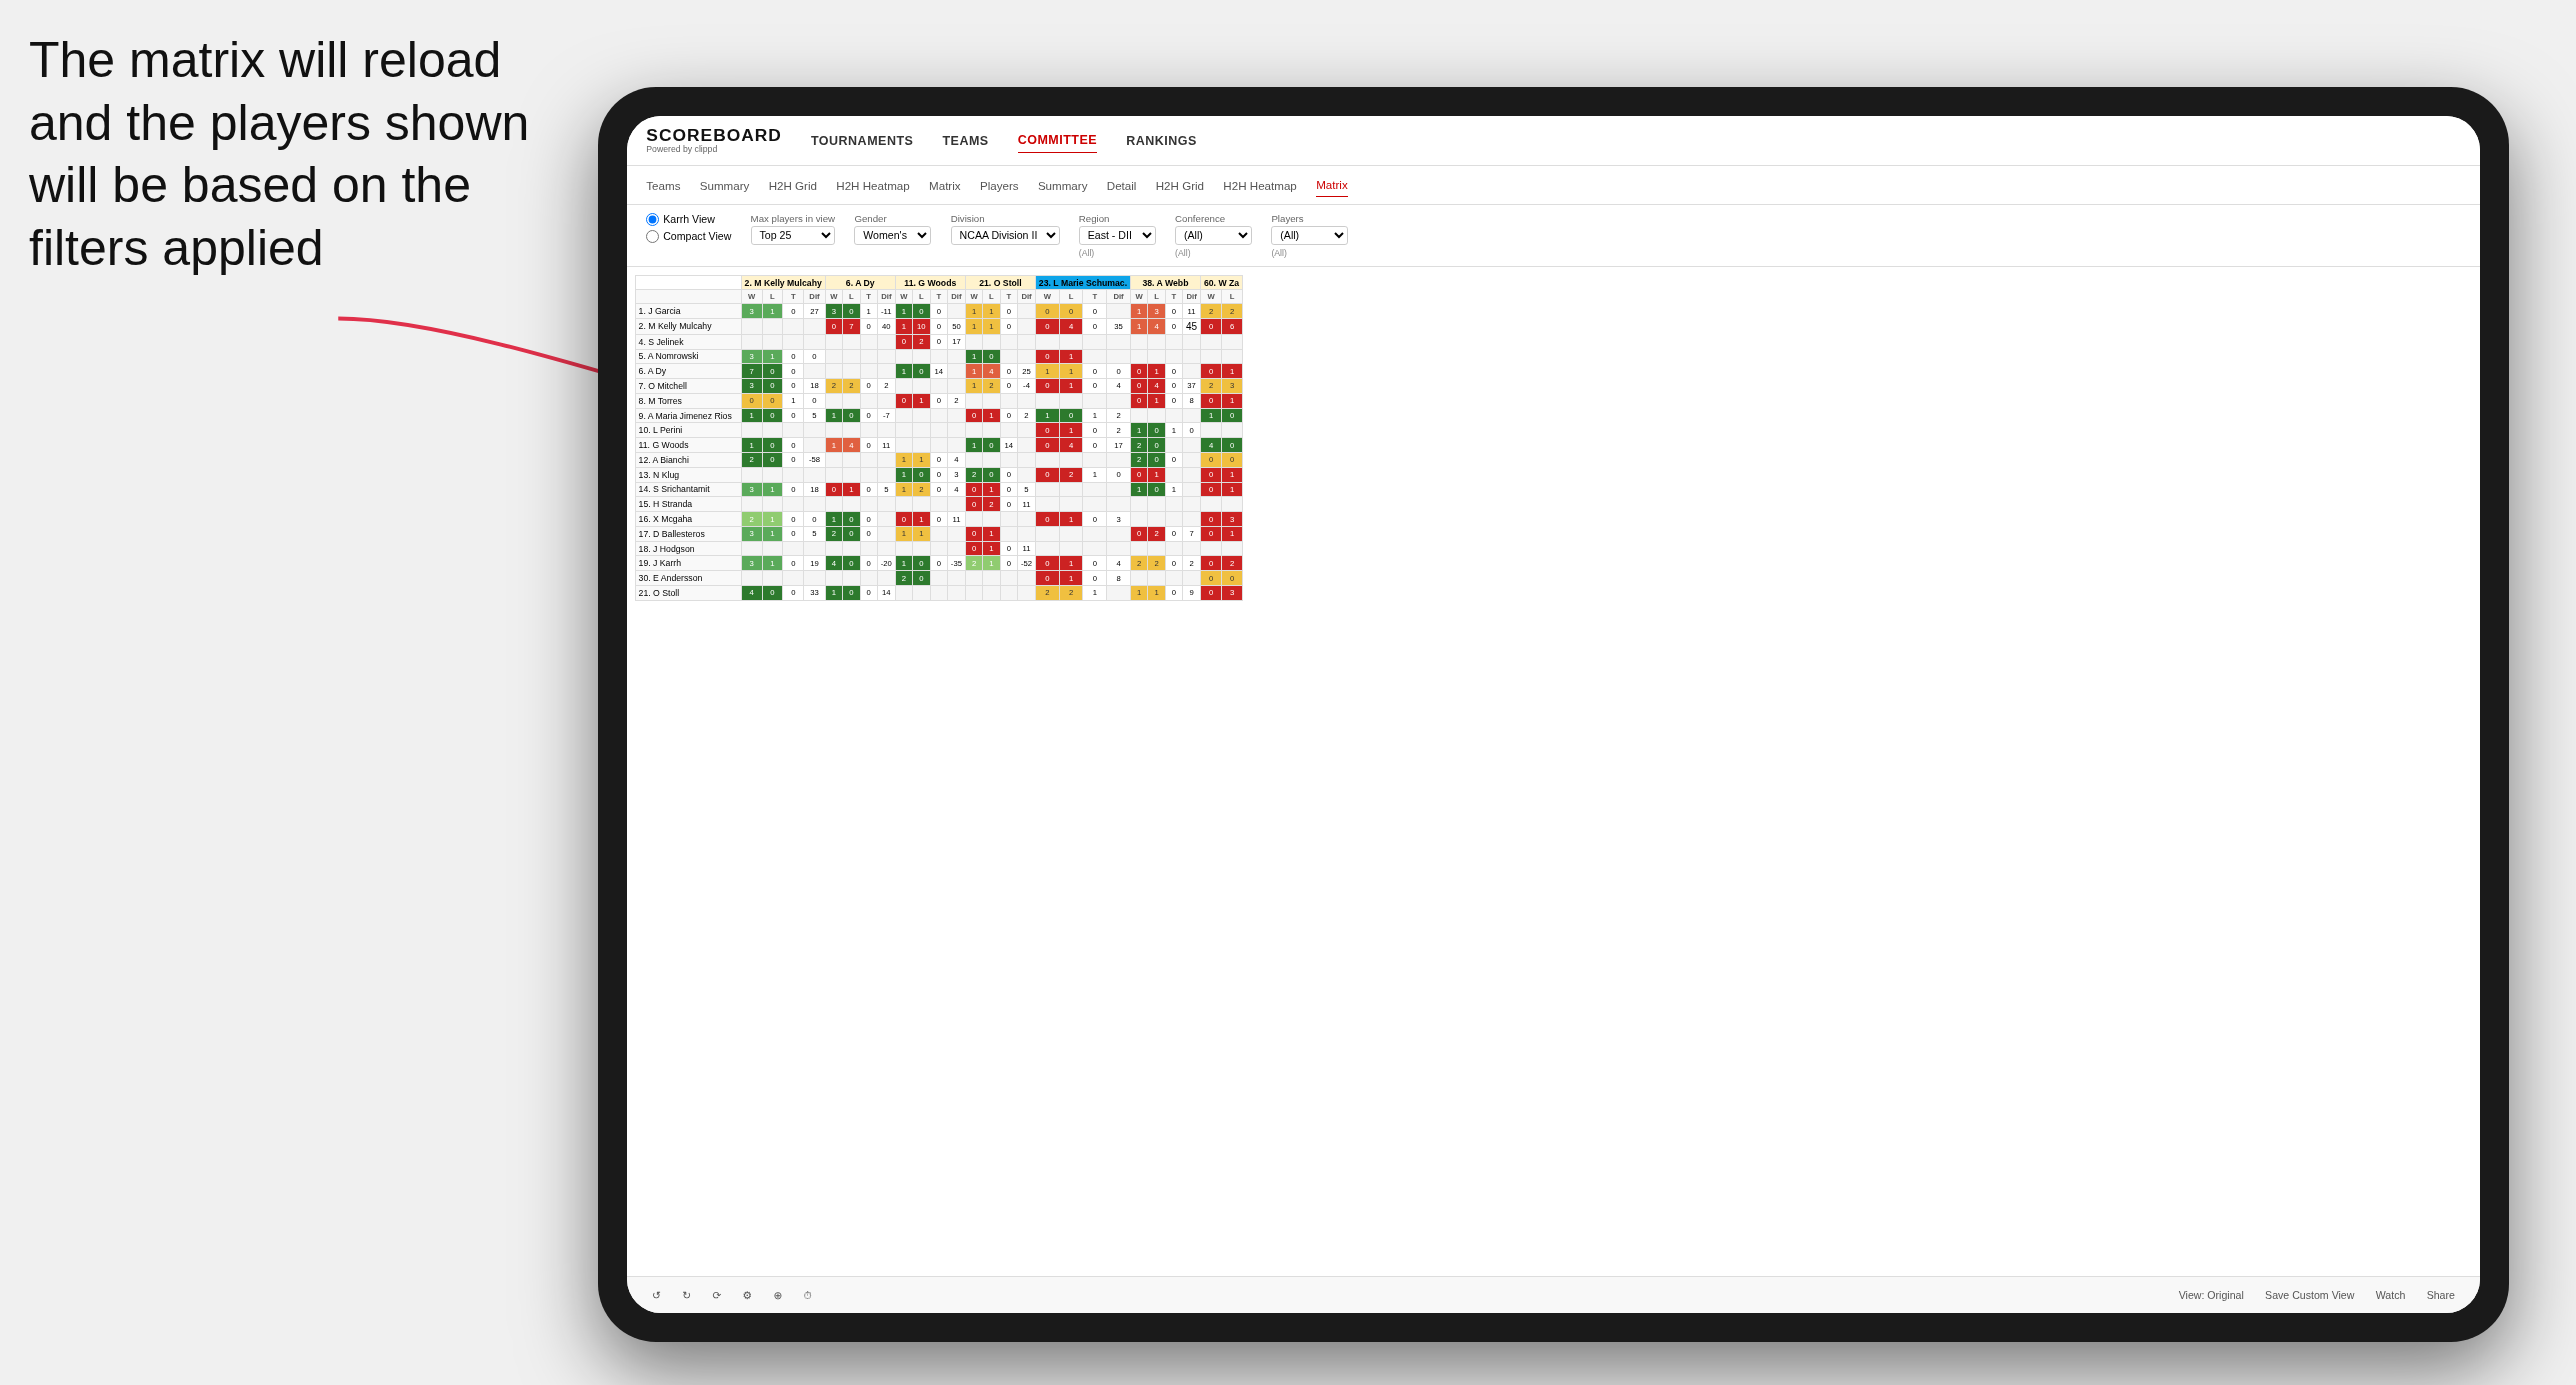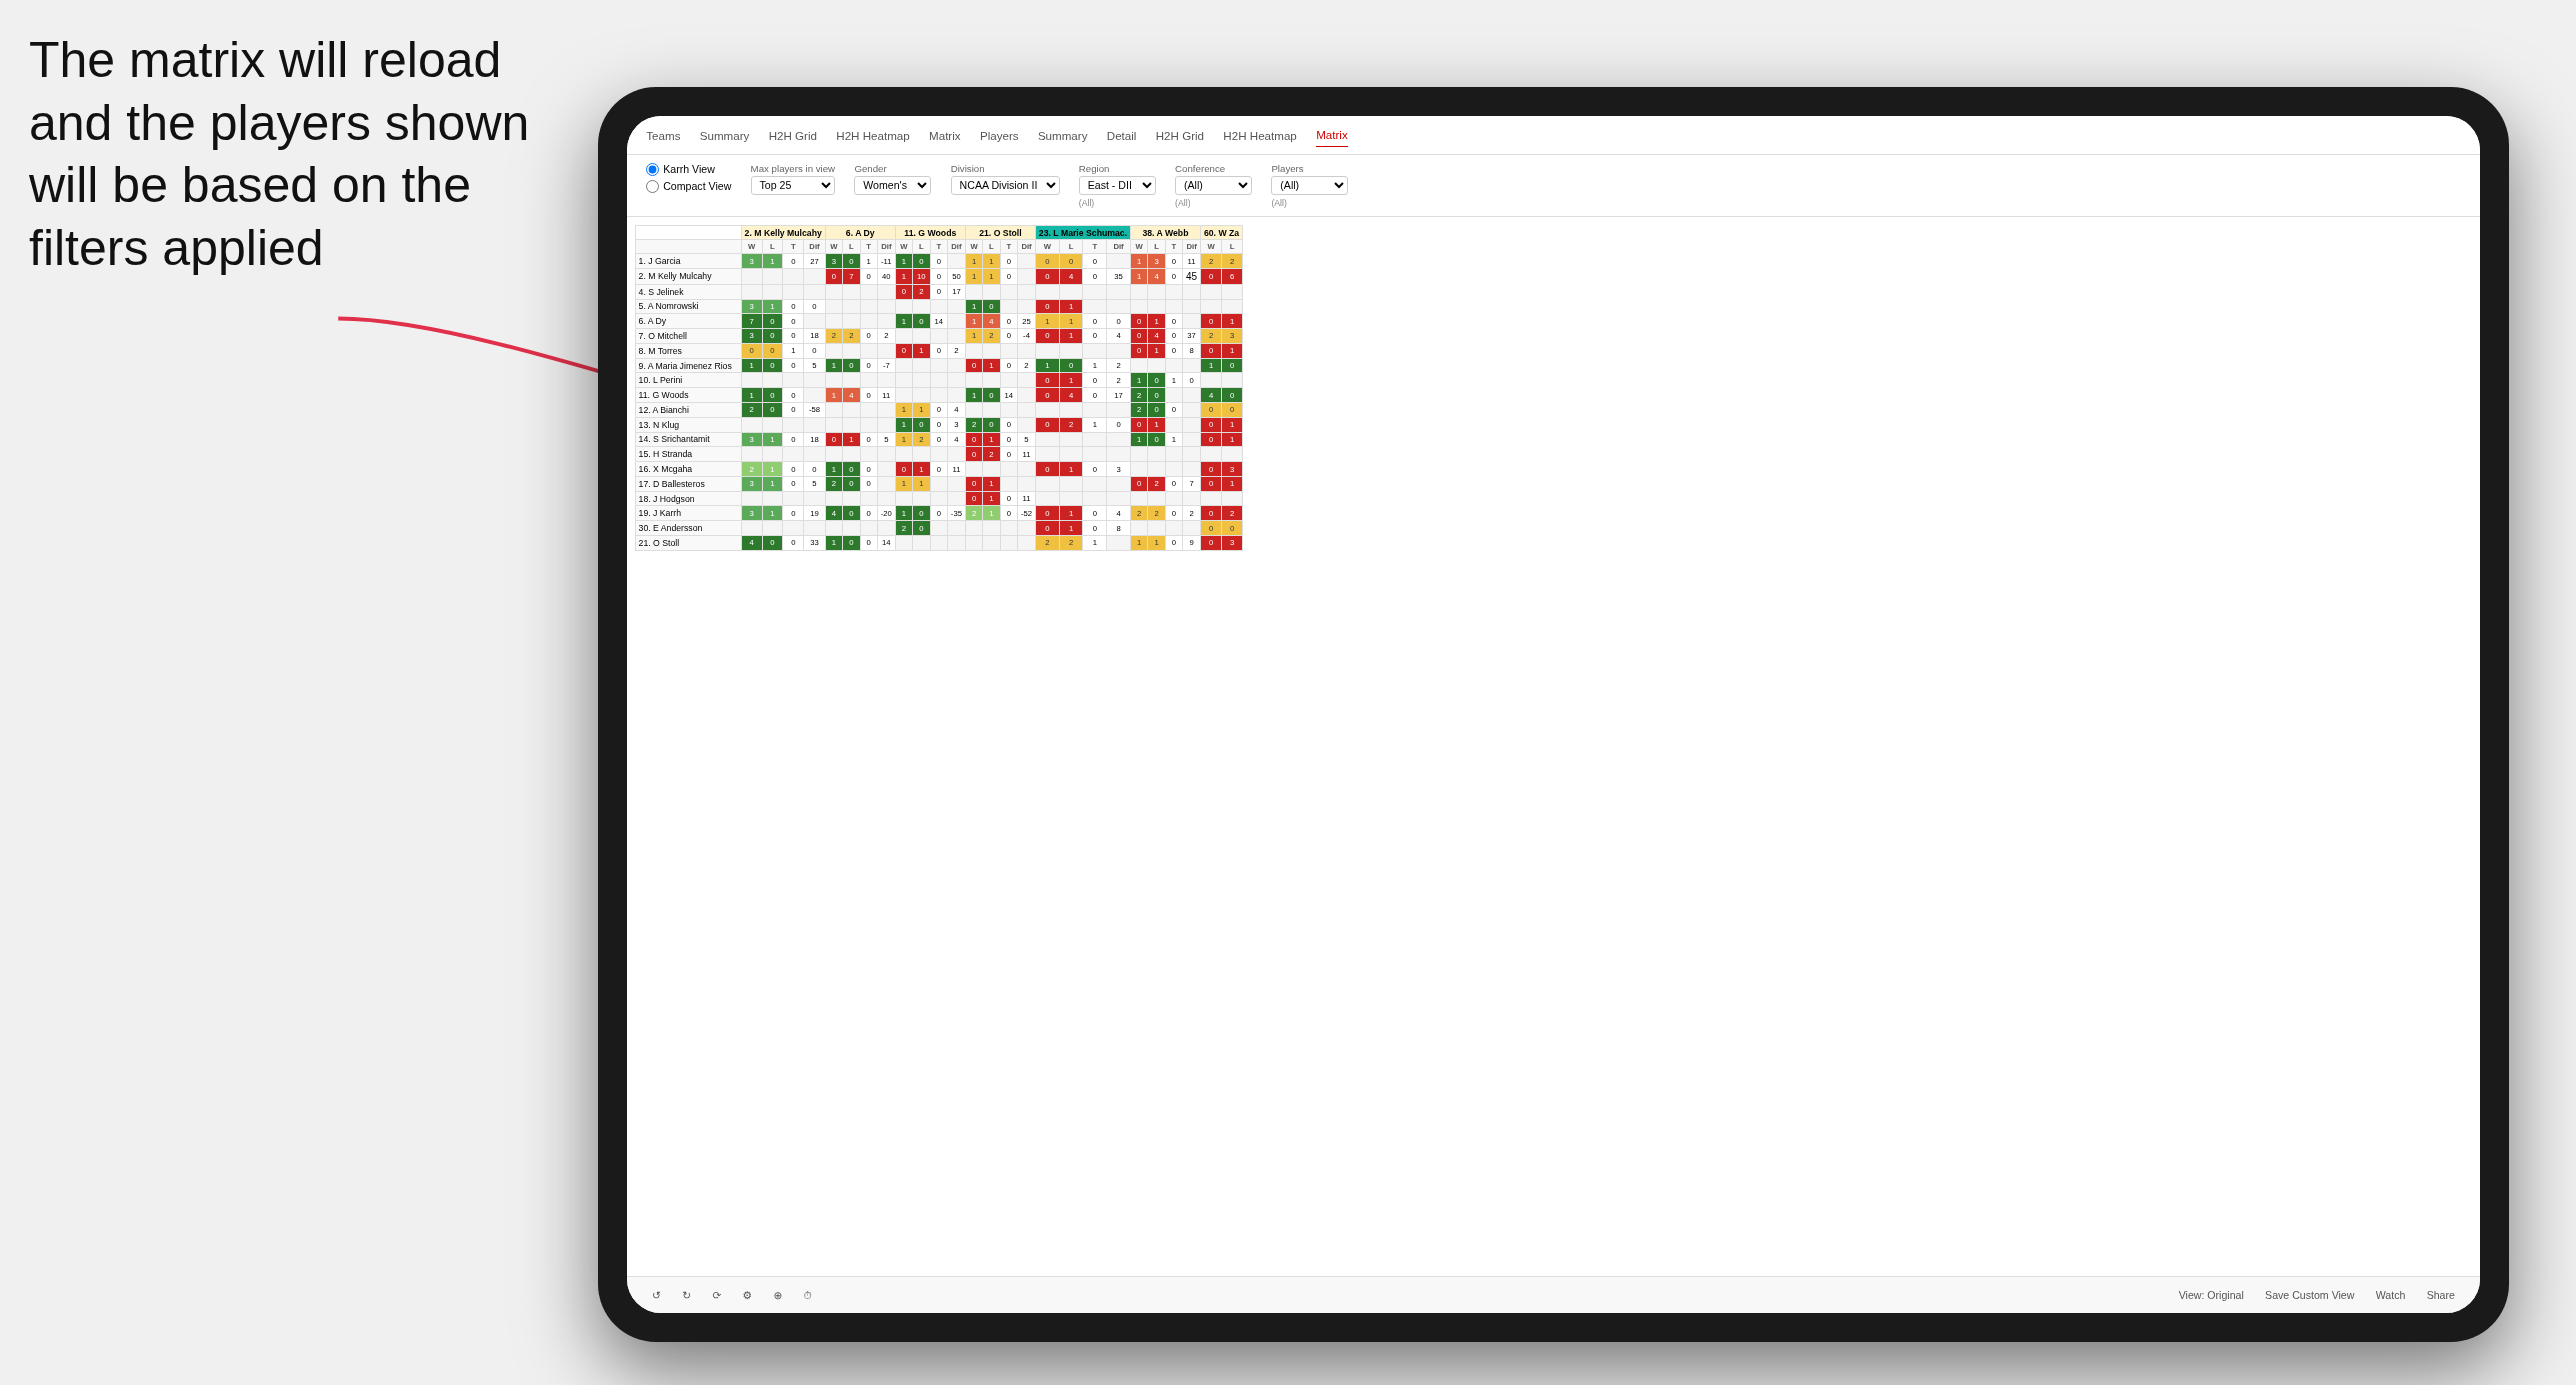--- a/index.html
+++ b/index.html
@@ -268,20 +268,32 @@
     <marker id="arrowhead" markerWidth="10" markerHeight="7" refX="10" refY="3.5" orient="auto">
       <polygon points="0 0, 10 3.5, 0 7" fill="#e0304a"></polygon>
     </marker>
   </defs>
   <path d="M 50 80 C 200 80, 500 200, 700 240" stroke="#e0304a" stroke-width="4" fill="none" marker-end="url(#arrowhead)"></path>
 </svg>
 
 <div class="tablet-frame">
   <div class="tablet-screen">
 
+    <div class="top-nav">
+      <div class="logo-area">
+        <span class="logo-title">SCOREBOARD</span>
+        <span class="logo-sub">Powered by clippd</span>
+      </div>
+      <div class="nav-items">
+        <span class="nav-item">TOURNAMENTS</span>
+        <span class="nav-item">TEAMS</span>
+        <span class="nav-item active">COMMITTEE</span>
+        <span class="nav-item">RANKINGS</span>
+      </div>
+    </div>
 
     <div class="sub-nav">
       <span class="sub-nav-item">Teams</span>
       <span class="sub-nav-item">Summary</span>
       <span class="sub-nav-item">H2H Grid</span>
       <span class="sub-nav-item">H2H Heatmap</span>
       <span class="sub-nav-item">Matrix</span>
       <span class="sub-nav-item">Players</span>
       <span class="sub-nav-item">Summary</span>
       <span class="sub-nav-item">Detail</span>
@@ -352,21 +364,21 @@
       <div class="matrix-container">
         <table class="matrix-table">
           <thead>
             <tr>
               <th class="player-name-col"></th>
 
               <th colspan="4" class="col-header-name" style="background:#fff3cd;">2. M Kelly Mulcahy</th>
               <th colspan="4" class="col-header-name" style="background:#fff3cd;">6. A Dy</th>
               <th colspan="4" class="col-header-name" style="background:#fff3cd;">11. G Woods</th>
               <th colspan="4" class="col-header-name" style="background:#fff3cd;">21. O Stoll</th>
-              <th colspan="4" class="col-header-name" style="background:#14b8a6;">23. L Marie Schumac.</th>
+              <th colspan="4" class="col-header-name" style="background:#0ea5e9;">23. L Marie Schumac.</th>
               <th colspan="4" class="col-header-name" style="background:#fff3cd;">38. A Webb</th>
               <th colspan="2" class="col-header-name" style="background:#fff3cd;">60. W Za</th>
             </tr>
             <tr>
               <th class="player-name-col col-header-sub"></th>
               <th class="col-header-sub">W</th>
               <th class="col-header-sub">L</th>
               <th class="col-header-sub">T</th>
               <th class="col-header-sub">Dif</th>
               <th class="col-header-sub">W</th>

